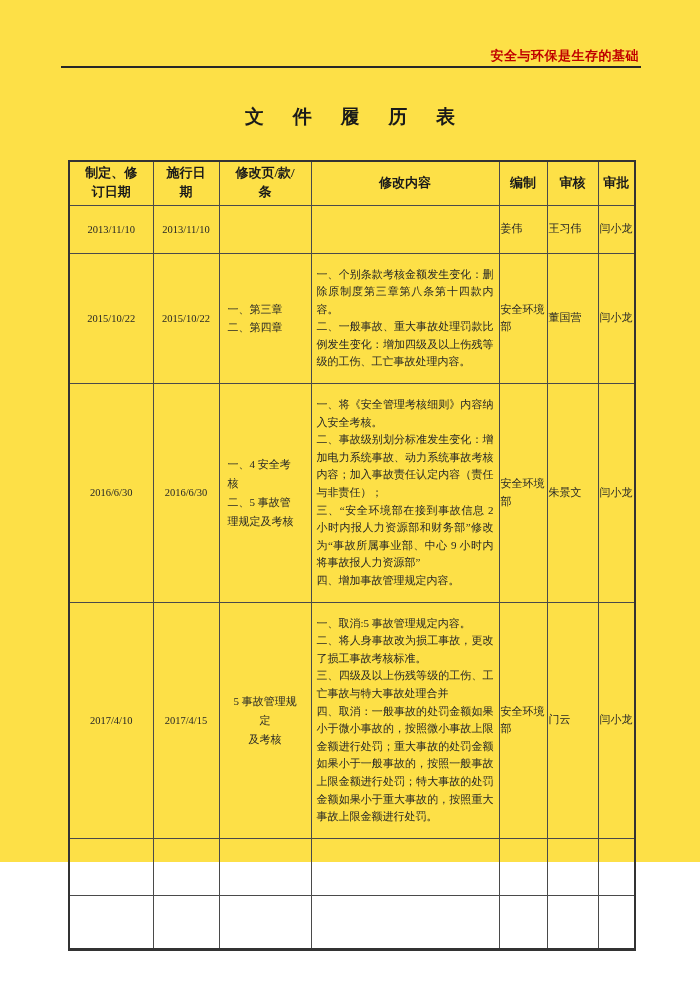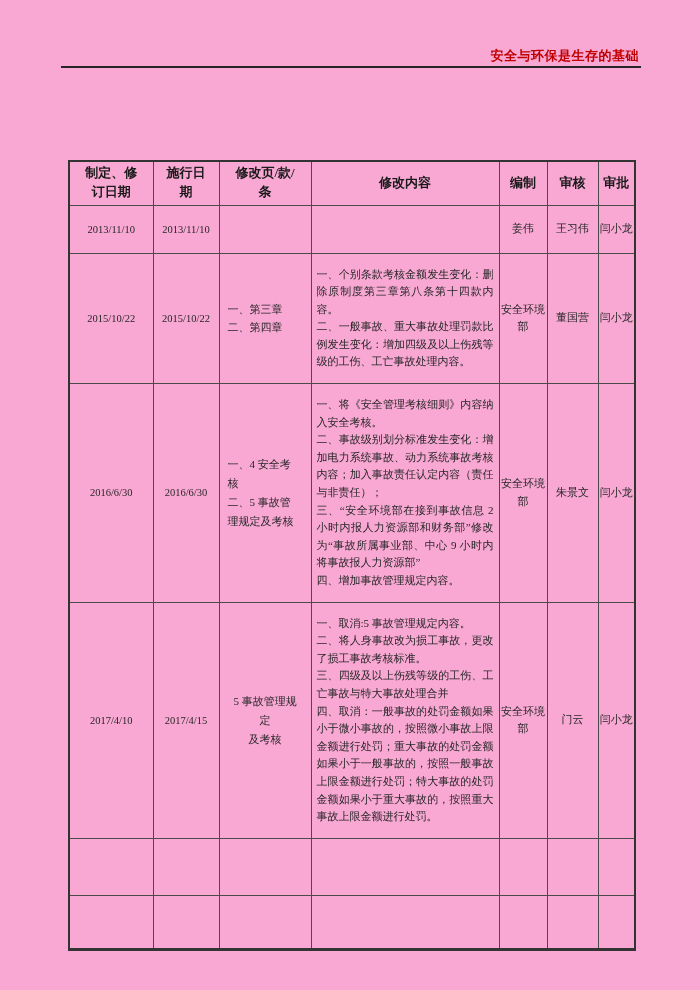--- a/index.html
+++ b/index.html
@@ -3,21 +3,21 @@
 <meta charset="utf-8">
 <style>
   * { margin:0; padding:0; box-sizing:border-box; }
   html,body { background:#ffffff; }
   body {
     width:700px; height:990px;
     font-family:"Liberation Serif","DejaVu Serif",serif;
     color:#262626;
     position:relative;
   }
-  .page { position:absolute; top:0; left:0; width:700px; height:990px; background:#f9a8d4; }
+  .page { position:absolute; top:0; left:0; width:700px; height:862px; background:#fde047; }
 
   .motto {
     position:absolute; top:47px; left:60px; right:61px;
     text-align:right;
     color:#c00000; font-weight:bold; font-size:13px; letter-spacing:0.5px;
     white-space:nowrap;
   }
   .rule {
     position:absolute; top:66px; left:61px; right:59px;
     border-top:2px solid #262626; height:0;
@@ -64,31 +64,32 @@
     font-size:11px; line-height:1.7; padding:2px 12px;
     text-align:center; white-space:pre-line;
   }
   td.c-pages.pages-left { text-align:left; padding-left:8px; }
   td.c-content {
     font-size:11px; line-height:1.6; padding:12px 5px;
     text-align:justify; text-justify:inter-ideograph;
     white-space:pre-line;
   }
   td.c-name {
-    font-size:11px; text-align:center; padding:0 1px; line-height:1.6;
+    font-size:11px; padding:0 1px; line-height:1.6;
   }
 </style>
 </head>
 <body>
 
 <div class="page">
 
   <div class="motto">安全与环保是生存的基础</div>
   <div class="rule"></div>
 
+  <div class="title">文 件 履 历 表</div>
 
   <table class="history">
     <colgroup>
       <col style="width:84px">
         <col style="width:66px">
         <col style="width:92px">
       <col style="width:188px">
         <col style="width:48px">
         <col style="width:51px">
       <col style="width:37px">

